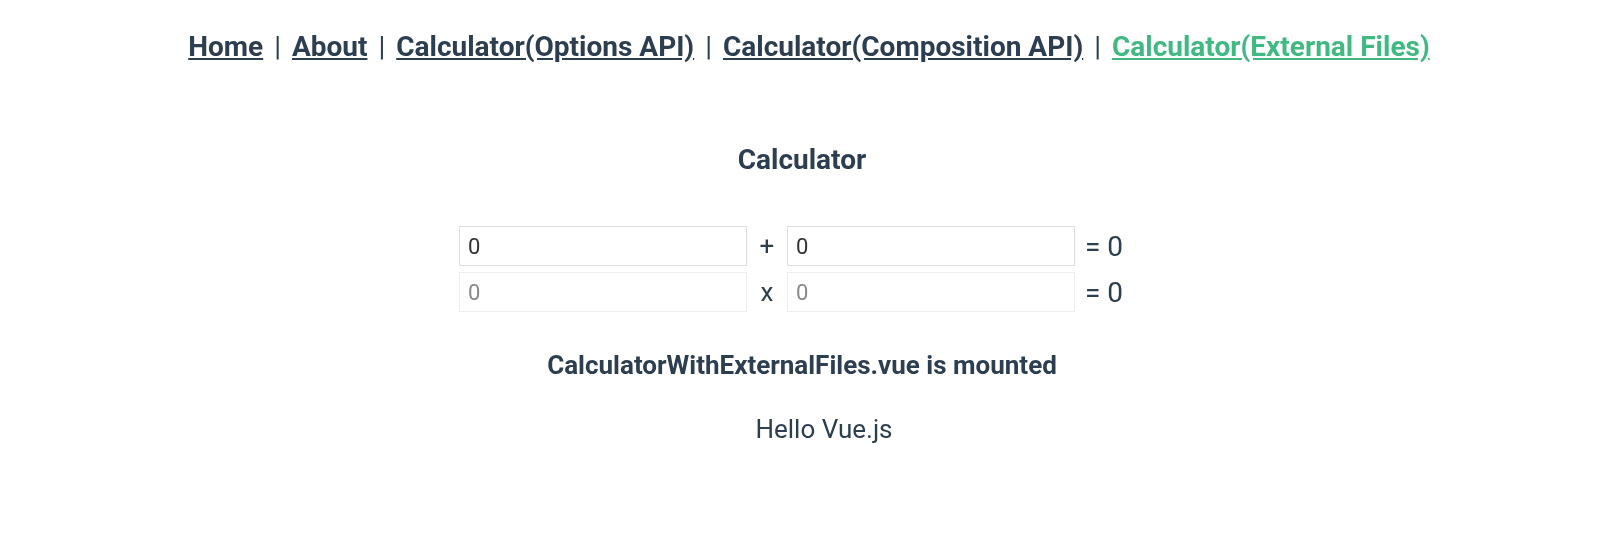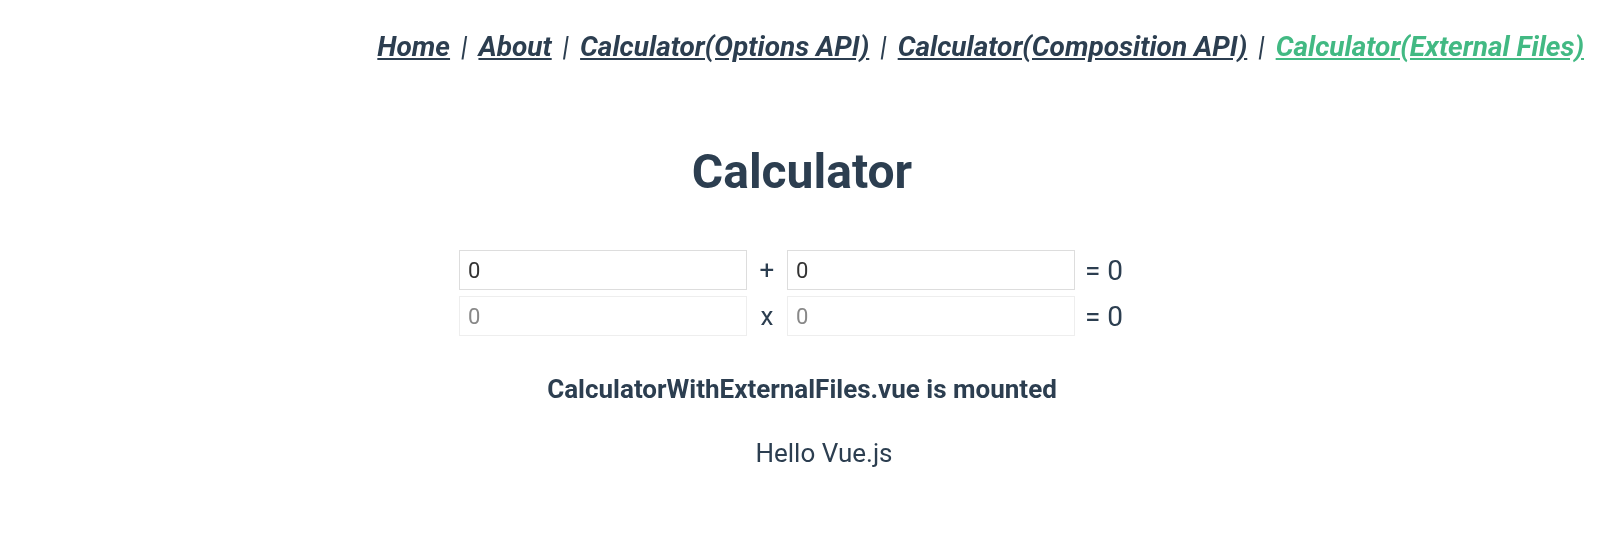--- a/index.html
+++ b/index.html
@@ -8,44 +8,43 @@
       padding: 0;
     }
     body {
       font-family: -apple-system, BlinkMacSystemFont, "Segoe UI", Roboto, "Helvetica Neue", Arial, sans-serif;
       background: #ffffff;
       color: #2c3e50;
       width: 1604px;
       height: 556px;
     }
     .nav {
-      text-align: right;
+      text-align: center;
       padding: 30px 20px 0 34px;
       font-size: 28px;
       font-weight: 700;
       color: #2c3e50;
-      font-style: italic;
     }
     .nav a {
       text-decoration: underline;
       color: #2c3e50;
       cursor: pointer;
     }
     .nav a.active {
       color: #42b983;
     }
     .nav .sep {
       font-weight: 400;
       margin: 0 4px;
       text-decoration: none;
       display: inline;
     }
     h1.title {
       text-align: center;
-      font-size: 48px;
+      font-size: 28px;
       font-weight: 700;
       margin-top: 80px;
       color: #2c3e50;
     }
     .calc-wrap {
       margin: 50px auto 0 auto;
       display: flex;
       flex-direction: column;
       align-items: center;
       gap: 6px;

